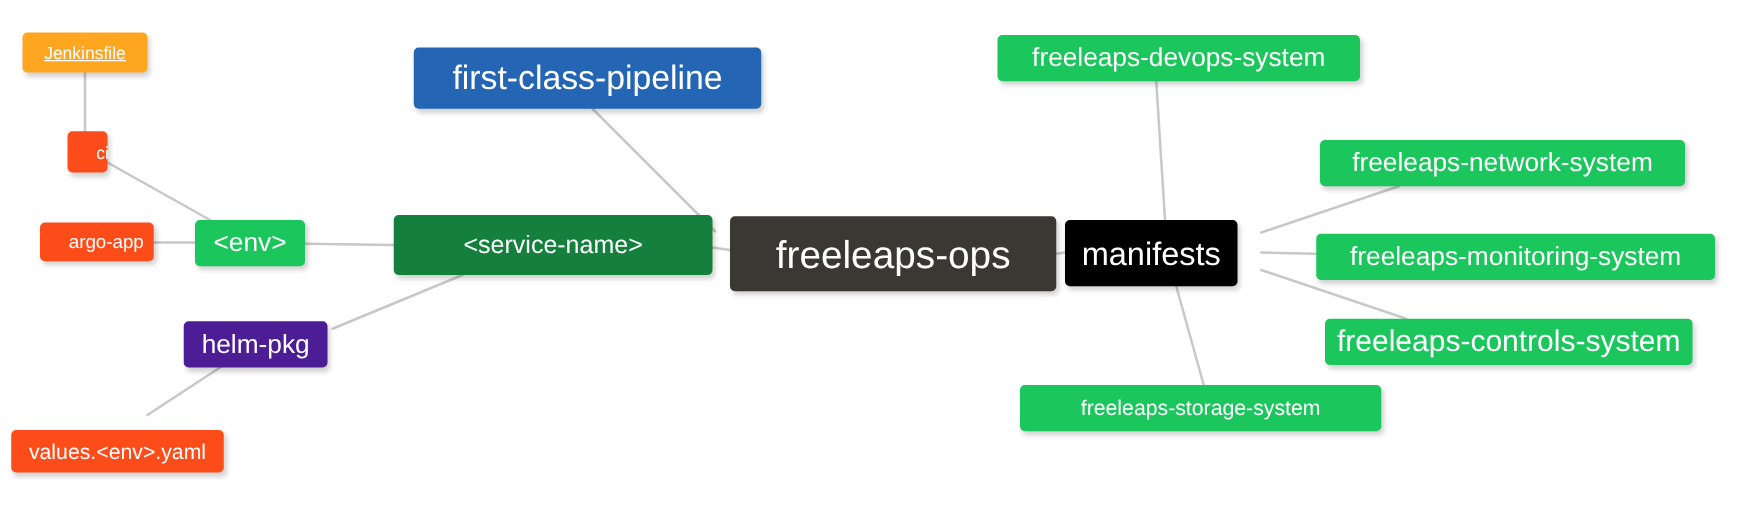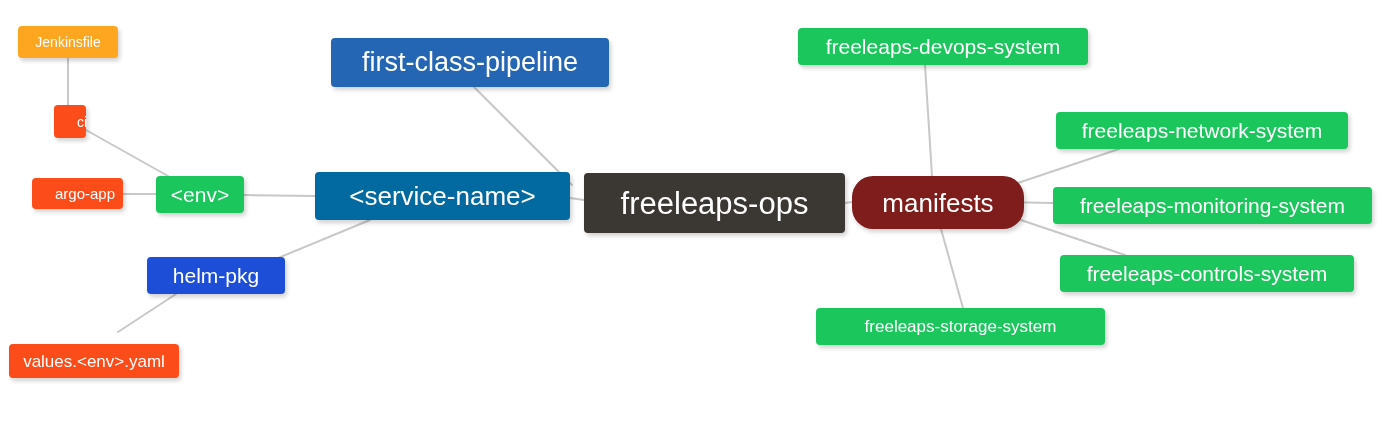--- a/index.html
+++ b/index.html
@@ -65,59 +65,59 @@
       <line x1="156" y1="194" x2="123" y2="194" stroke="#c8c8c8" stroke-width="2" stroke-linecap="round"></line>
       <line x1="68" y1="105" x2="68" y2="58" stroke="#c8c8c8" stroke-width="2" stroke-linecap="round"></line>
       <line x1="176" y1="294" x2="118" y2="332" stroke="#c8c8c8" stroke-width="2" stroke-linecap="round"></line>
       <line x1="932" y1="176" x2="925" y2="65" stroke="#c8c8c8" stroke-width="2" stroke-linecap="round"></line>
       <line x1="1009" y1="186" x2="1119" y2="149" stroke="#c8c8c8" stroke-width="2" stroke-linecap="round"></line>
       <line x1="1009" y1="202" x2="1053" y2="203" stroke="#c8c8c8" stroke-width="2" stroke-linecap="round"></line>
       <line x1="1009" y1="216" x2="1125" y2="255" stroke="#c8c8c8" stroke-width="2" stroke-linecap="round"></line>
       <line x1="941" y1="229" x2="963" y2="308" stroke="#c8c8c8" stroke-width="2" stroke-linecap="round"></line>
     </svg>
   <div id="node-layer">
-      <div class="node" style="left: 18px; top: 26px; width: 100px; height: 32px; background: rgb(255, 166, 32); color: rgb(255, 255, 255); font-size: 14px;">
+      <div class="node" style="left: 18px; top: 26px; width: 100px; height: 32px; background: rgb(255, 166, 32); color: rgb(255, 255, 255); font-size: 14px; text-decoration: underline;">
         <span class="node-label">Jenkinsfile</span>
       </div>
       <div class="node" style="left: 54px; top: 105px; width: 32px; height: 33px; background: rgb(252, 76, 25); color: rgb(255, 255, 255); font-size: 14px; padding-left: 24px;">
         <span class="node-label">ci</span>
       </div>
       <div class="node" style="left: 32px; top: 178px; width: 91px; height: 31px; background: rgb(252, 76, 25); color: rgb(255, 255, 255); font-size: 15px; padding-left: 15px;">
         <span class="node-label">argo-app</span>
       </div>
       <div class="node" style="left: 156px; top: 176px; width: 88px; height: 37px; background: rgb(27, 198, 92); color: rgb(255, 255, 255); font-size: 21px;">
         <span class="node-label">&lt;env&gt;</span>
       </div>
-      <div class="node" style="left: 147px; top: 257px; width: 138px; height: 37px; background: #1d4ed8; color: rgb(255, 255, 255); font-size: 21px;">
+      <div class="node" style="left: 147px; top: 257px; width: 115px; height: 37px; background: #4c1d95; color: rgb(255, 255, 255); font-size: 21px;">
         <span class="node-label">helm-pkg</span>
       </div>
       <div class="node" style="left: 9px; top: 344px; width: 170px; height: 34px; background: rgb(252, 76, 25); color: rgb(255, 255, 255); font-size: 17px;">
         <span class="node-label">values.&lt;env&gt;.yaml</span>
       </div>
       <div class="node" style="left: 315px; top: 38px; width: 278px; height: 49px; background: rgb(36, 101, 180); color: rgb(255, 255, 255); font-size: 27px; margin-left: 16px;">
         <span class="node-label">first-class-pipeline</span>
       </div>
-      <div class="node" style="left: 315px; top: 172px; width: 255px; height: 48px; background: #0369a1; color: rgb(255, 255, 255); font-size: 26px;">
+      <div class="node" style="left: 315px; top: 172px; width: 255px; height: 48px; background: #15803d; color: rgb(255, 255, 255); font-size: 20px;">
         <span class="node-label">&lt;service-name&gt;</span>
       </div>
       <div class="node" style="left: 584px; top: 173px; width: 261px; height: 60px; background: rgb(59, 55, 51); color: rgb(255, 255, 255); font-size: 31px;">
         <span class="node-label">freeleaps-ops</span>
       </div>
-      <div class="node" style="left: 852px; top: 176px; width: 172px; height: 53px; background: #7f1d1d; color: rgb(255, 255, 255); font-size: 26px; border-radius: 21px;">
+      <div class="node" style="left: 852px; top: 176px; width: 138px; height: 53px; background: #000000; color: rgb(255, 255, 255); font-size: 26px;">
         <span class="node-label">manifests</span>
       </div>
       <div class="node" style="left: 798px; top: 28px; width: 290px; height: 37px; background: rgb(27, 198, 92); color: rgb(255, 255, 255); font-size: 21px;">
         <span class="node-label">freeleaps-devops-system</span>
       </div>
       <div class="node" style="left: 1056px; top: 112px; width: 292px; height: 37px; background: rgb(27, 198, 92); color: rgb(255, 255, 255); font-size: 21px;">
         <span class="node-label">freeleaps-network-system</span>
       </div>
       <div class="node" style="left: 1053px; top: 187px; width: 319px; height: 37px; background: rgb(27, 198, 92); color: rgb(255, 255, 255); font-size: 21px;">
         <span class="node-label">freeleaps-monitoring-system</span>
       </div>
-      <div class="node" style="left: 1060px; top: 255px; width: 294px; height: 37px; background: rgb(27, 198, 92); color: rgb(255, 255, 255); font-size: 21px;">
+      <div class="node" style="left: 1060px; top: 255px; width: 294px; height: 37px; background: rgb(27, 198, 92); color: rgb(255, 255, 255); font-size: 24px;">
         <span class="node-label">freeleaps-controls-system</span>
       </div>
       <div class="node" style="left: 816px; top: 308px; width: 289px; height: 37px; background: rgb(27, 198, 92); color: rgb(255, 255, 255); font-size: 17px;">
         <span class="node-label">freeleaps-storage-system</span>
       </div>
     </div>
 </div>
 
 </body></html>

